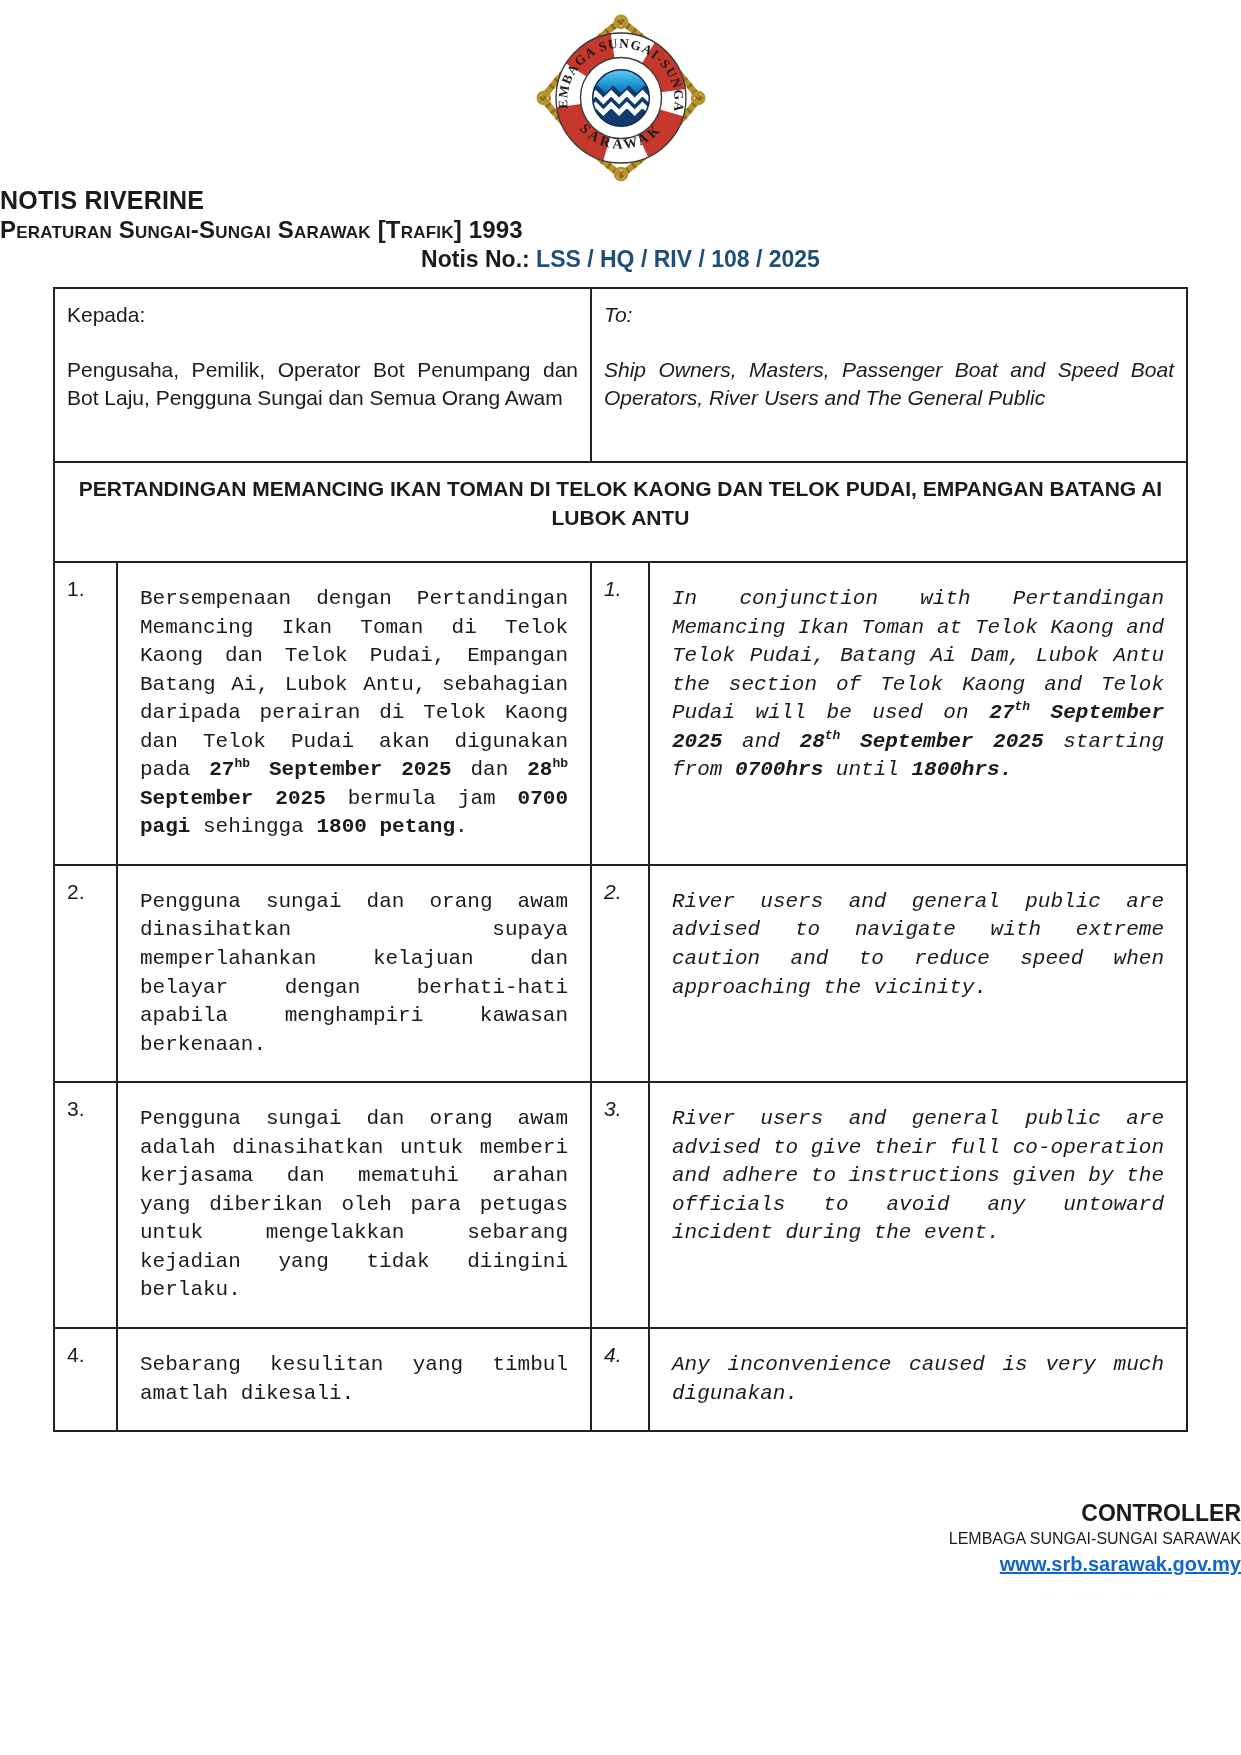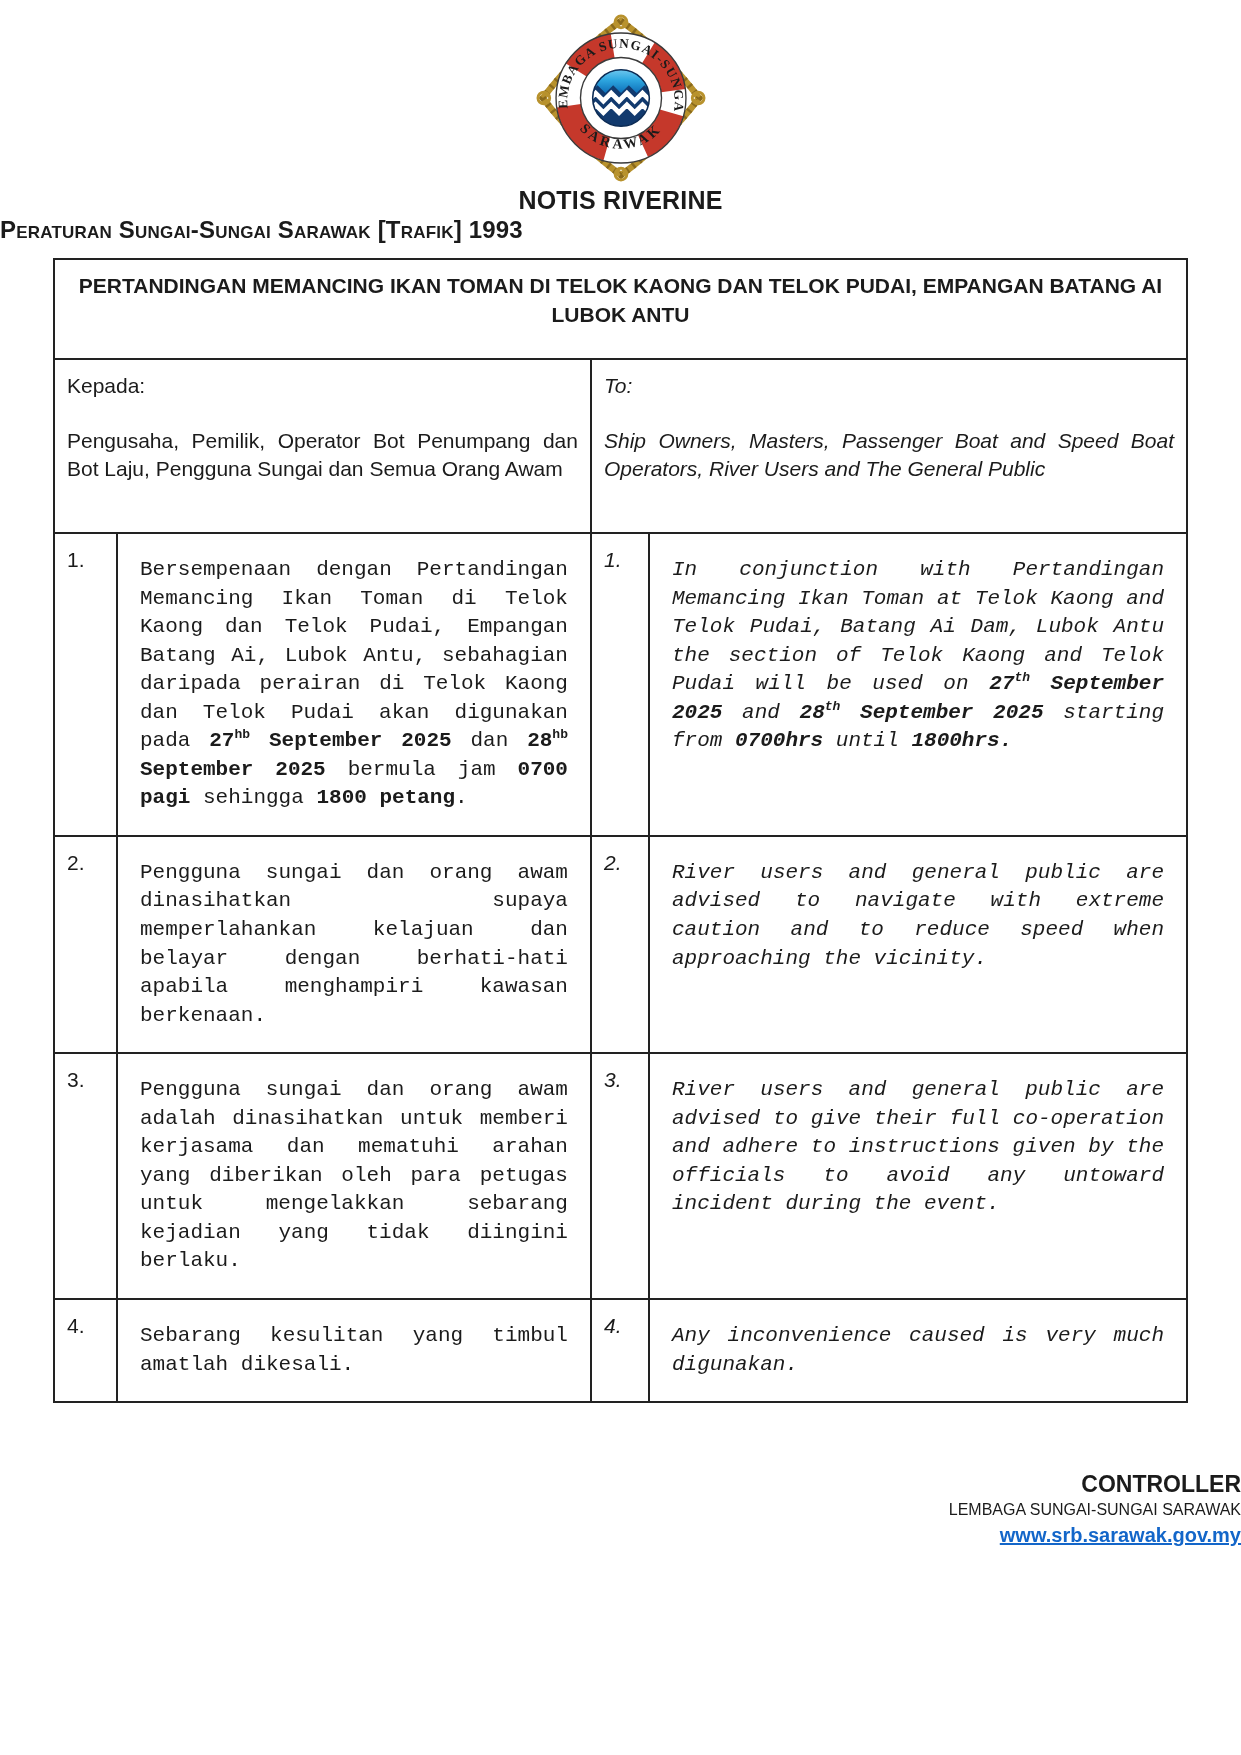--- a/index.html
+++ b/index.html
@@ -8,21 +8,21 @@
     background:#ffffff;
     color:#1b1b1b;
     font-family:"Liberation Sans", sans-serif;
     overflow:hidden;
   }
   .doc { width:1241px; }
 
   
   .logo-wrap { text-align:center; padding-top:14px; line-height:0; }
   .h1 {
-    text-align:center; font-weight:bold; font-size:25px;
+    text-align:left; font-weight:bold; font-size:25px;
     margin:4px 0 0 0; letter-spacing:0.2px;
   }
   .h2 {
     text-align:left; font-weight:bold; font-size:24px;
     font-variant:small-caps; letter-spacing:0.2px;
     margin:1px 0 0 0;
   }
   .h3 {
     text-align:center; font-weight:bold; font-size:23px;
     margin:2px 0 0 0;
@@ -126,42 +126,46 @@
         <textPath href="#topArc" startOffset="50%" text-anchor="middle">LEMBAGA SUNGAI-SUNGAI</textPath>
       </text>
       <text font-family="Liberation Serif, serif" font-size="14.5" font-weight="bold" letter-spacing="3.5" fill="#1b1b1b">
         <textPath href="#botArc" startOffset="50%" text-anchor="middle">SARAWAK</textPath>
       </text>
     </svg>
   </div>
 
   <div class="h1">NOTIS RIVERINE</div>
   <div class="h2">Peraturan Sungai-Sungai Sarawak [Trafik] 1993</div>
+  <div class="h3">
+    <span>Notis No.:</span>
+    <span class="num">LSS / HQ / RIV / 108 / 2025</span>
+  </div>
 
   <table class="notice">
     <colgroup>
       <col class="c-no1">
         <col class="c-my">
         <col class="c-no2">
         <col class="c-en">
     </colgroup>
     <tbody>
-      <tr>
-        <td colspan="4" class="subject-cell">PERTANDINGAN MEMANCING IKAN TOMAN DI TELOK KAONG DAN TELOK PUDAI, EMPANGAN BATANG AI LUBOK ANTU</td>
-      </tr>
       <tr>
         <td colspan="2" class="kepada-cell">
           <p class="cell-label">Kepada:</p>
           <p class="cell-body">Pengusaha, Pemilik, Operator Bot Penumpang dan Bot Laju, Pengguna Sungai dan Semua Orang Awam</p>
         </td>
         <td colspan="2" class="kepada-cell en">
           <p class="cell-label">To:</p>
           <p class="cell-body">Ship Owners, Masters, Passenger Boat and Speed Boat Operators, River Users and The General Public</p>
         </td>
       </tr>
+      <tr>
+        <td colspan="4" class="subject-cell">PERTANDINGAN MEMANCING IKAN TOMAN DI TELOK KAONG DAN TELOK PUDAI, EMPANGAN BATANG AI LUBOK ANTU</td>
+      </tr>
     </tbody>
     <tbody id="items-body">
         <tr>
           <td class="no-cell">1.</td>
           <td class="body-cell">
             <p><span>Bersempenaan dengan Pertandingan Memancing Ikan Toman di Telok Kaong dan Telok Pudai, Empangan Batang Ai, Lubok Antu, sebahagian daripada perairan di Telok Kaong dan Telok Pudai akan digunakan pada </span><span class="b">27</span><sup><span class="b">hb</span></sup><span class="b"> September 2025</span><span> dan </span><span class="b">28</span><sup><span class="b">hb</span></sup><span class="b"> September 2025</span><span> bermula jam </span><span class="b">0700 pagi</span><span> sehingga </span><span class="b">1800 petang</span><span>.</span></p>
           </td>
           <td class="no-cell en">1.</td>
           <td class="body-cell en">
             <p><span>In conjunction with Pertandingan Memancing Ikan Toman at Telok Kaong and Telok Pudai, Batang Ai Dam, Lubok Antu the section of Telok Kaong and Telok Pudai will be used on </span><span class="b">27</span><sup><span class="b">th</span></sup><span class="b"> September 2025</span><span> and </span><span class="b">28</span><sup><span class="b">th</span></sup><span class="b"> September 2025</span><span> starting from </span><span class="b">0700hrs</span><span> until </span><span class="b">1800hrs.</span></p>

